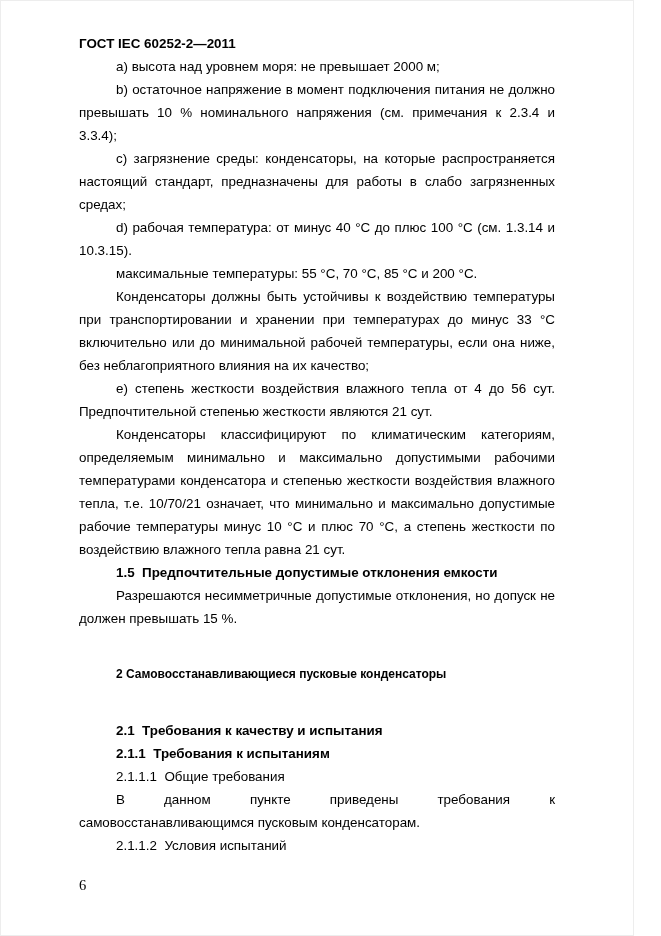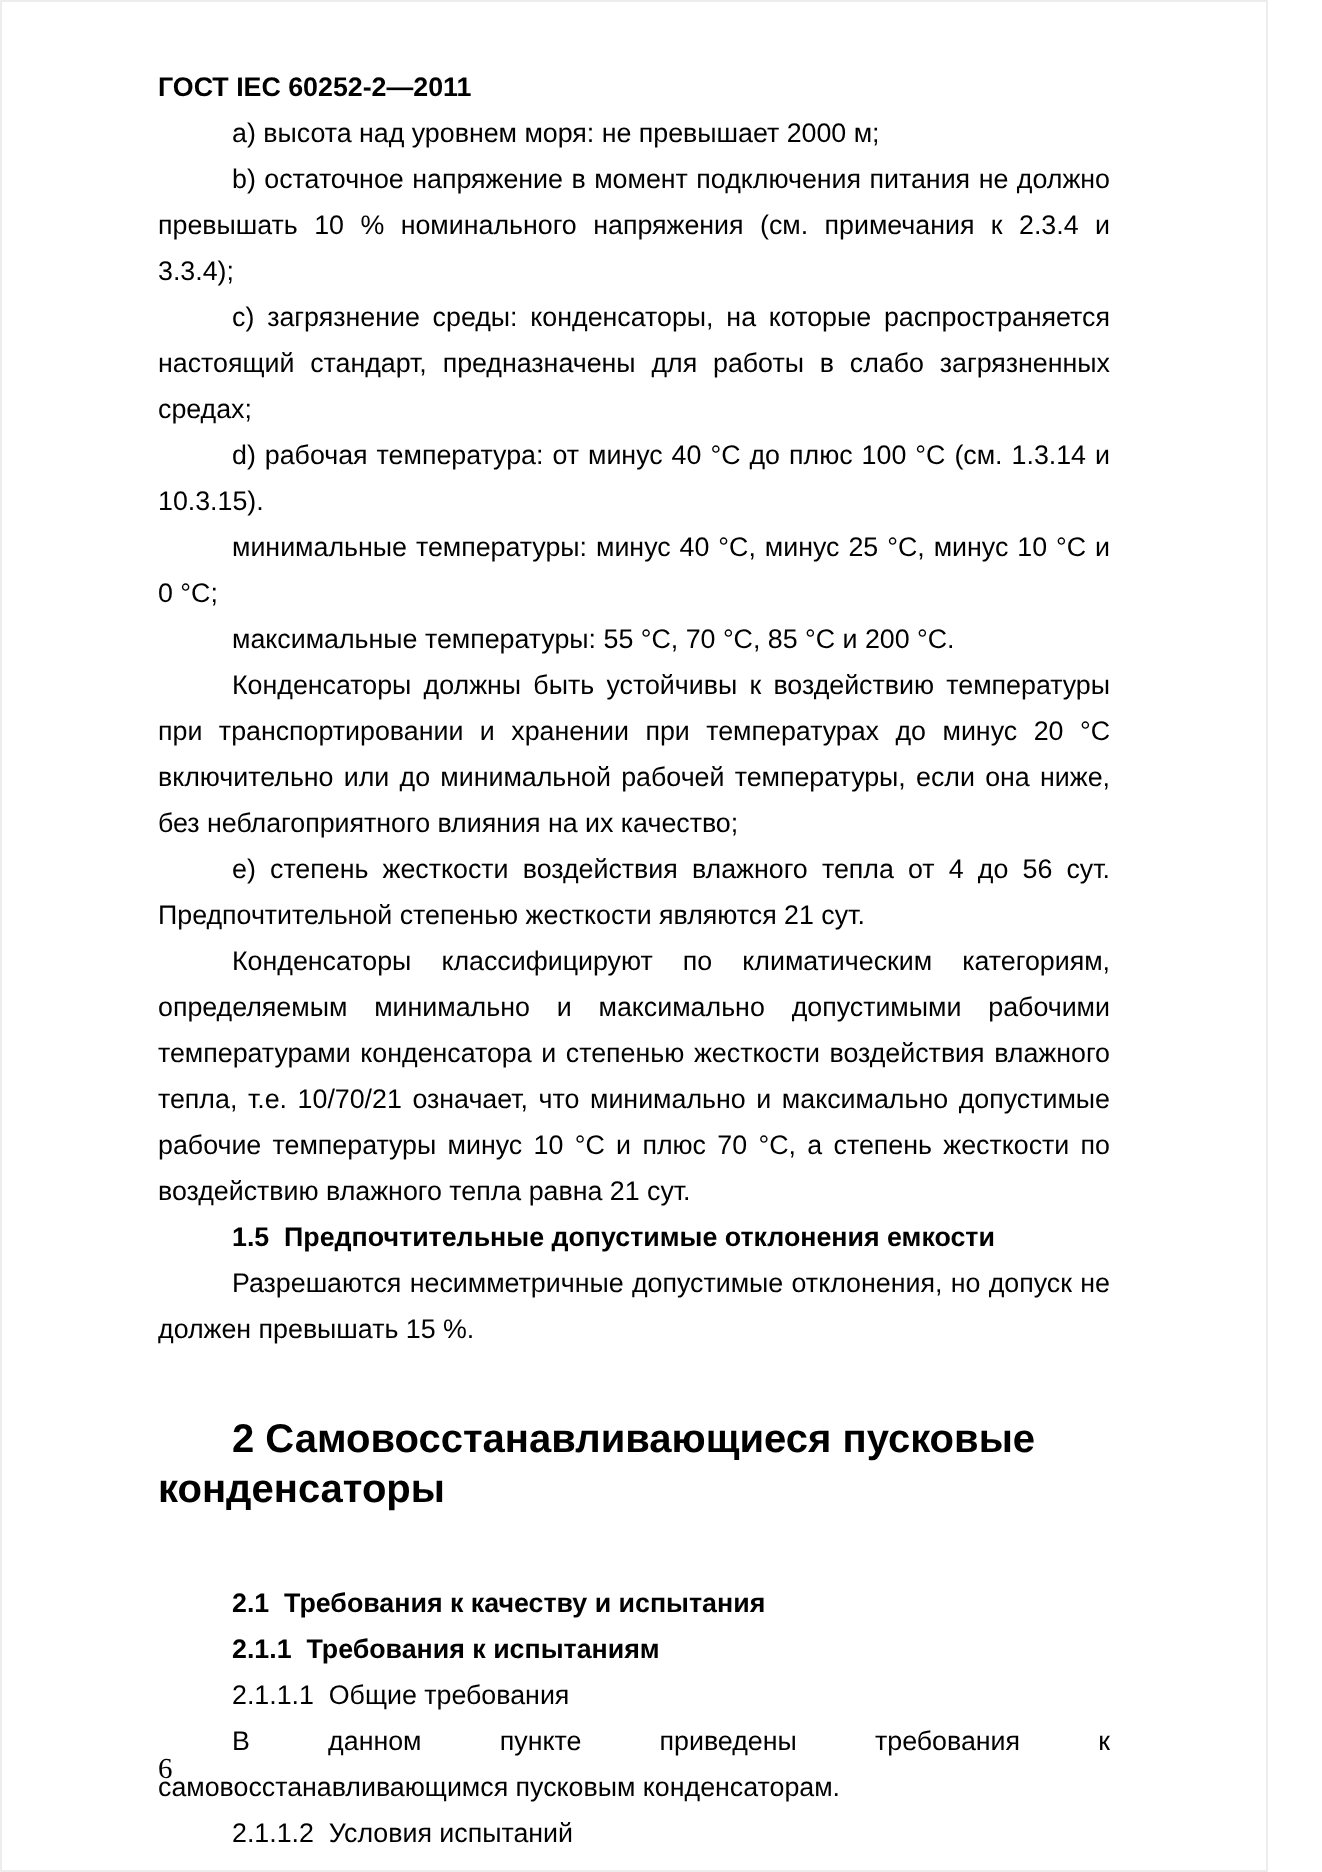--- a/index.html
+++ b/index.html
@@ -28,21 +28,21 @@
   }
   .p {
     margin: 0;
     text-indent: 37px;
     text-align: justify;
   }
   .bold { font-weight: bold; }
   .ws { white-space: pre-wrap; }
   .section-heading {
     margin: 32px 0 32px 0;
-    font-size: 20px;
+    font-size: 12px;
     font-weight: bold;
     line-height: 25px;
     text-indent: 37px;
     text-align: left;
   }
   .page-number {
     position: absolute;
     left: 78px;
     top: 874px;
     font-family: "Liberation Serif", "DejaVu Serif", serif;
@@ -54,23 +54,22 @@
 <body>
 
 <div class="page">
 
   <p class="doc-header">ГОСТ IEC 60252-2—2011</p>
 
   <p class="p">a) высота над уровнем моря: не превышает 2000 м;</p>
   <p class="p">b) остаточное напряжение в момент подключения питания не должно превышать 10 % номинального напряжения (см. примечания к 2.3.4 и 3.3.4);</p>
   <p class="p">c) загрязнение среды: конденсаторы, на которые распространяется настоящий стандарт, предназначены для работы в слабо загрязненных средах;</p>
   <p class="p">d) рабочая температура: от минус 40 °С до плюс 100 °С (см. 1.3.14 и 10.3.15).</p>
-  <p class="p">минимальные температуры: минус 40 °С, минус 25 °С, минус 10 °С и 0 °С;</p>
   <p class="p">максимальные температуры: 55 °С, 70 °С, 85 °С и 200 °С.</p>
-  <p class="p">Конденсаторы должны быть устойчивы к воздействию температуры при транспортировании и хранении при температурах до минус 20 °С включительно или до минимальной рабочей температуры, если она ниже, без неблагоприятного влияния на их качество;</p>
+  <p class="p">Конденсаторы должны быть устойчивы к воздействию температуры при транспортировании и хранении при температурах до минус 33 °С включительно или до минимальной рабочей температуры, если она ниже, без неблагоприятного влияния на их качество;</p>
   <p class="p">e) степень жесткости воздействия влажного тепла от 4 до 56 сут. Предпочти­тельной степенью жесткости являются 21 сут.</p>
   <p class="p">Конденсаторы классифицируют по климатическим категориям, определяемым минимально и максимально допустимыми рабочими температурами конденсатора и степенью жесткости воздействия влажного тепла, т.е. 10/70/21 означает, что мини­мально и максимально допустимые рабочие температуры минус 10 °С и плюс 70 °С, а степень жесткости по воздействию влажного тепла равна 21 сут.</p>
   <p class="p bold ws">1.5  Предпочтительные допустимые отклонения емкости</p>
   <p class="p">Разрешаются несимметричные допустимые отклонения, но допуск не должен превышать 15 %.</p>
 
   <p class="section-heading">2 Самовосстанавливающиеся пусковые конденсаторы</p>
 
   <p class="p bold ws">2.1  Требования к качеству и испытания</p>
   <p class="p bold ws">2.1.1  Требования к испытаниям</p>
   <p class="p ws">2.1.1.1  Общие требования</p>

